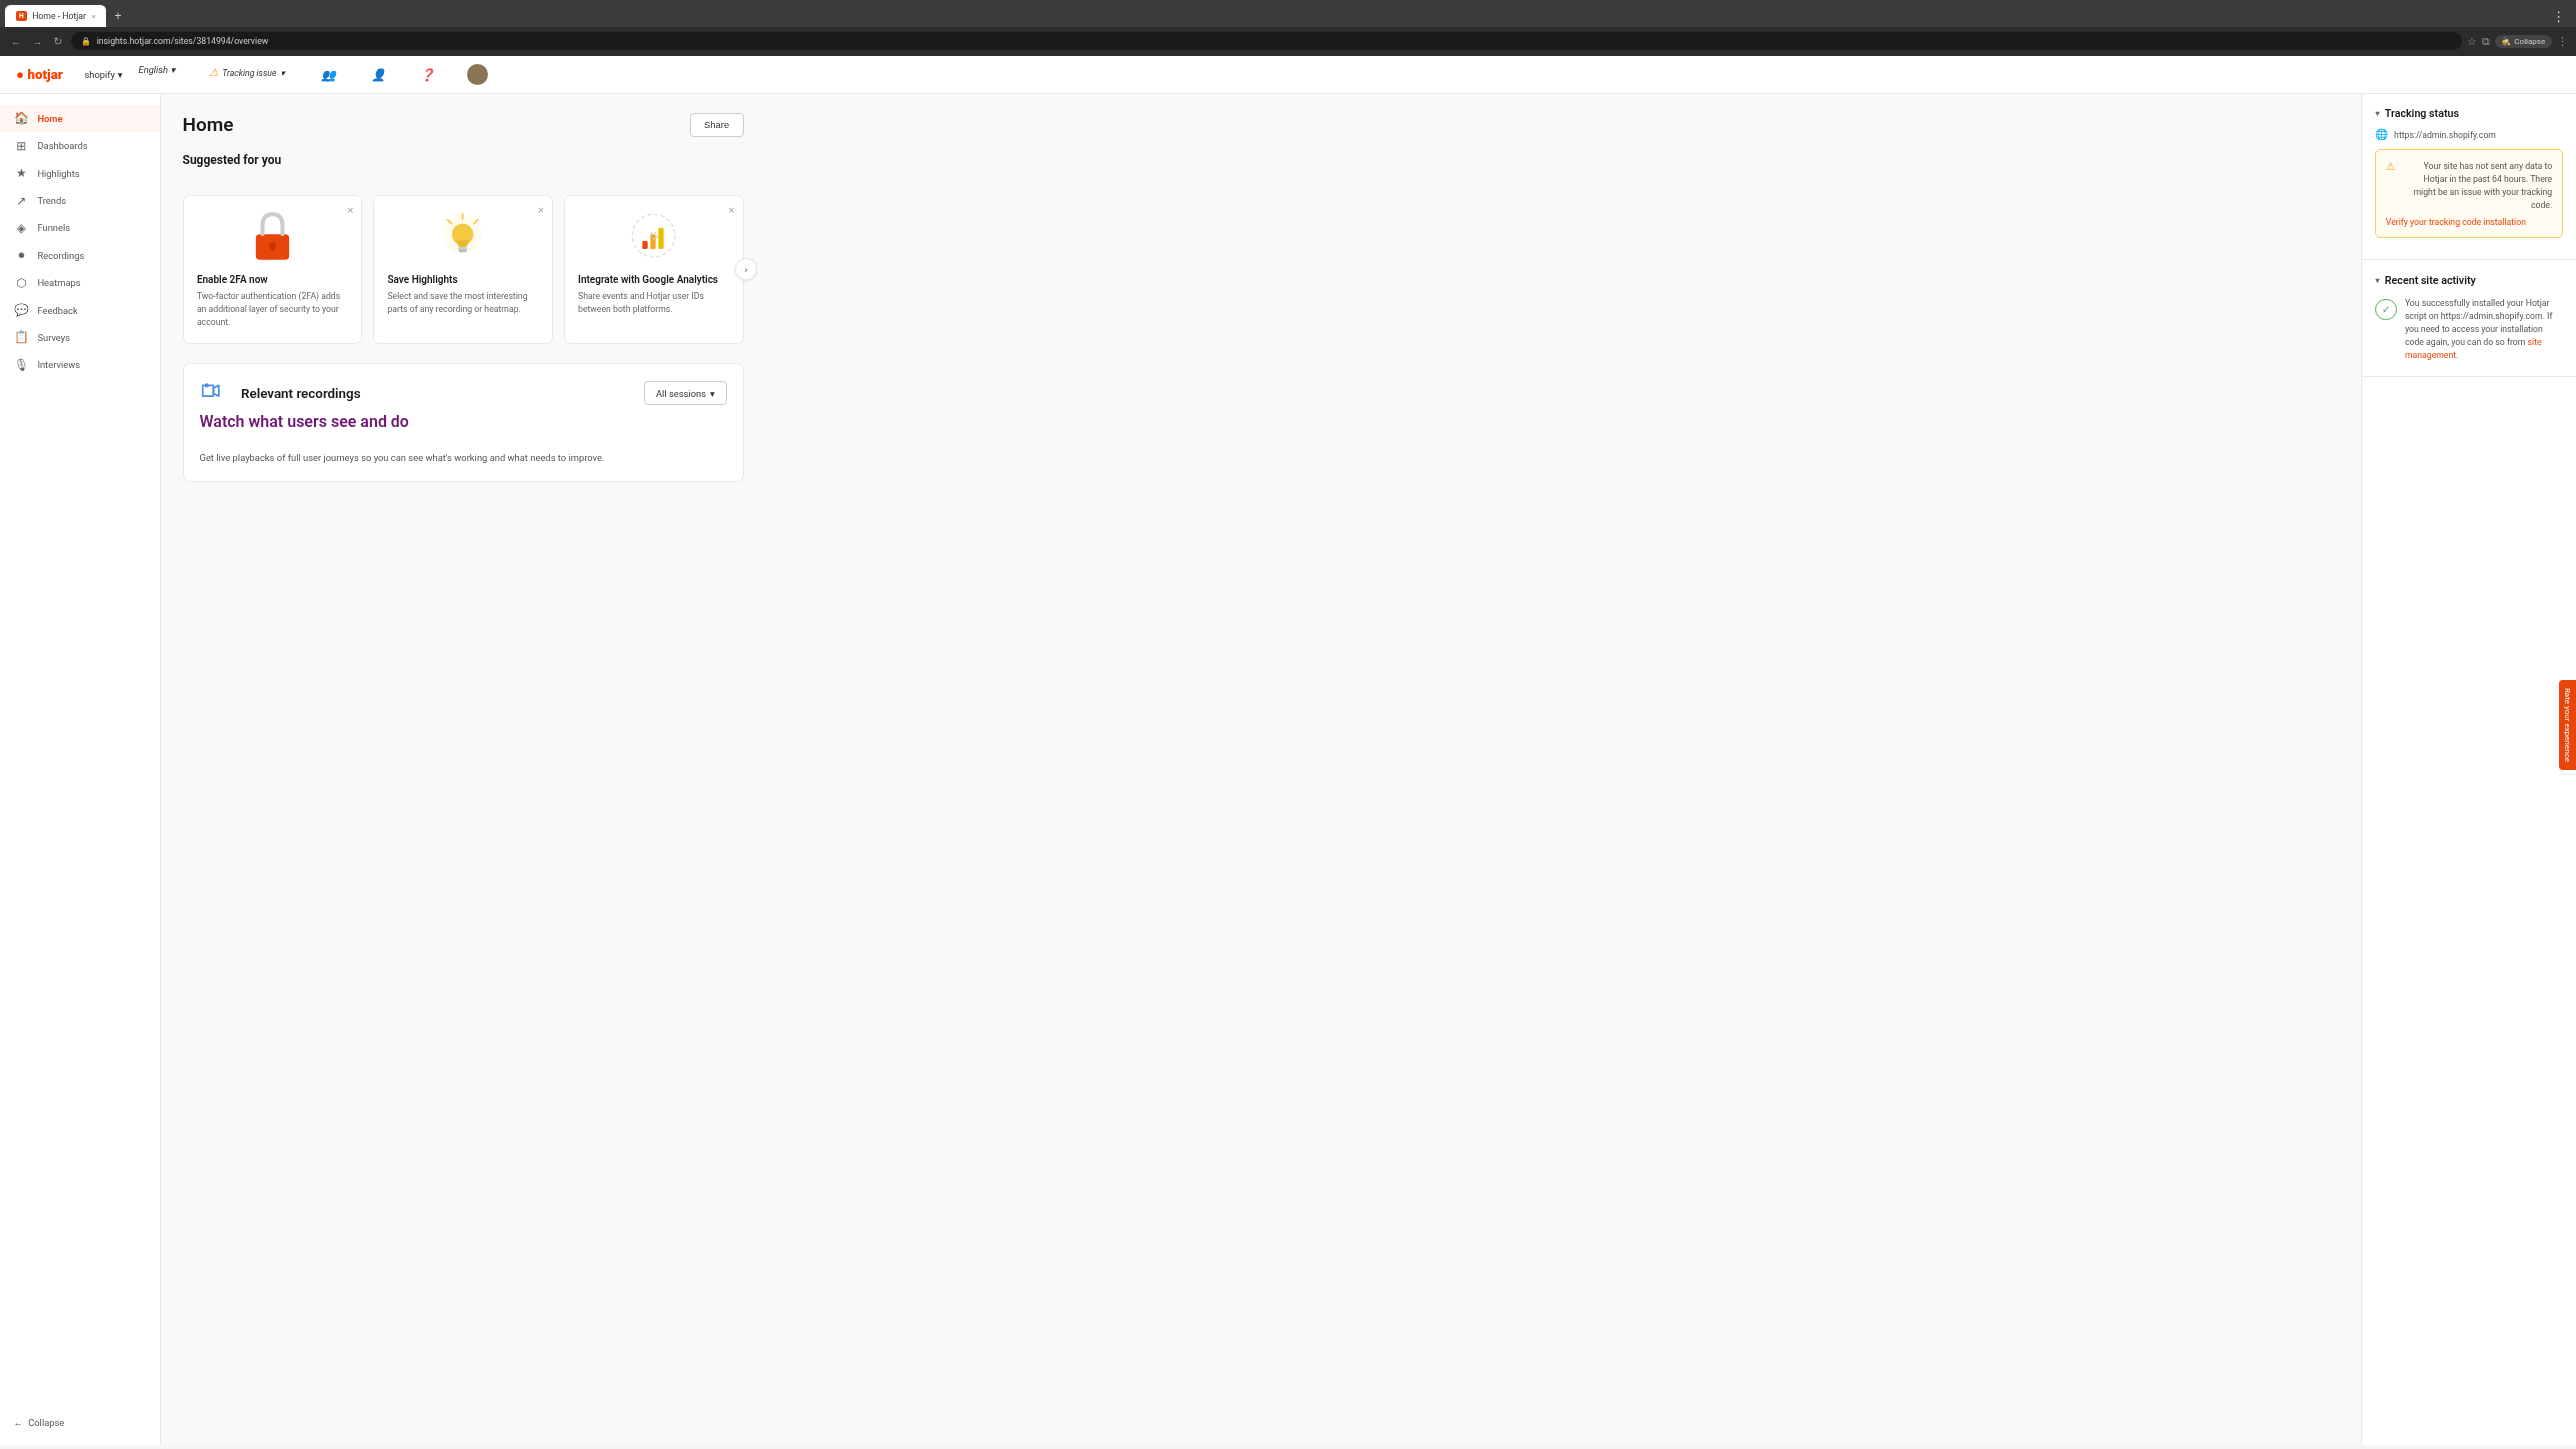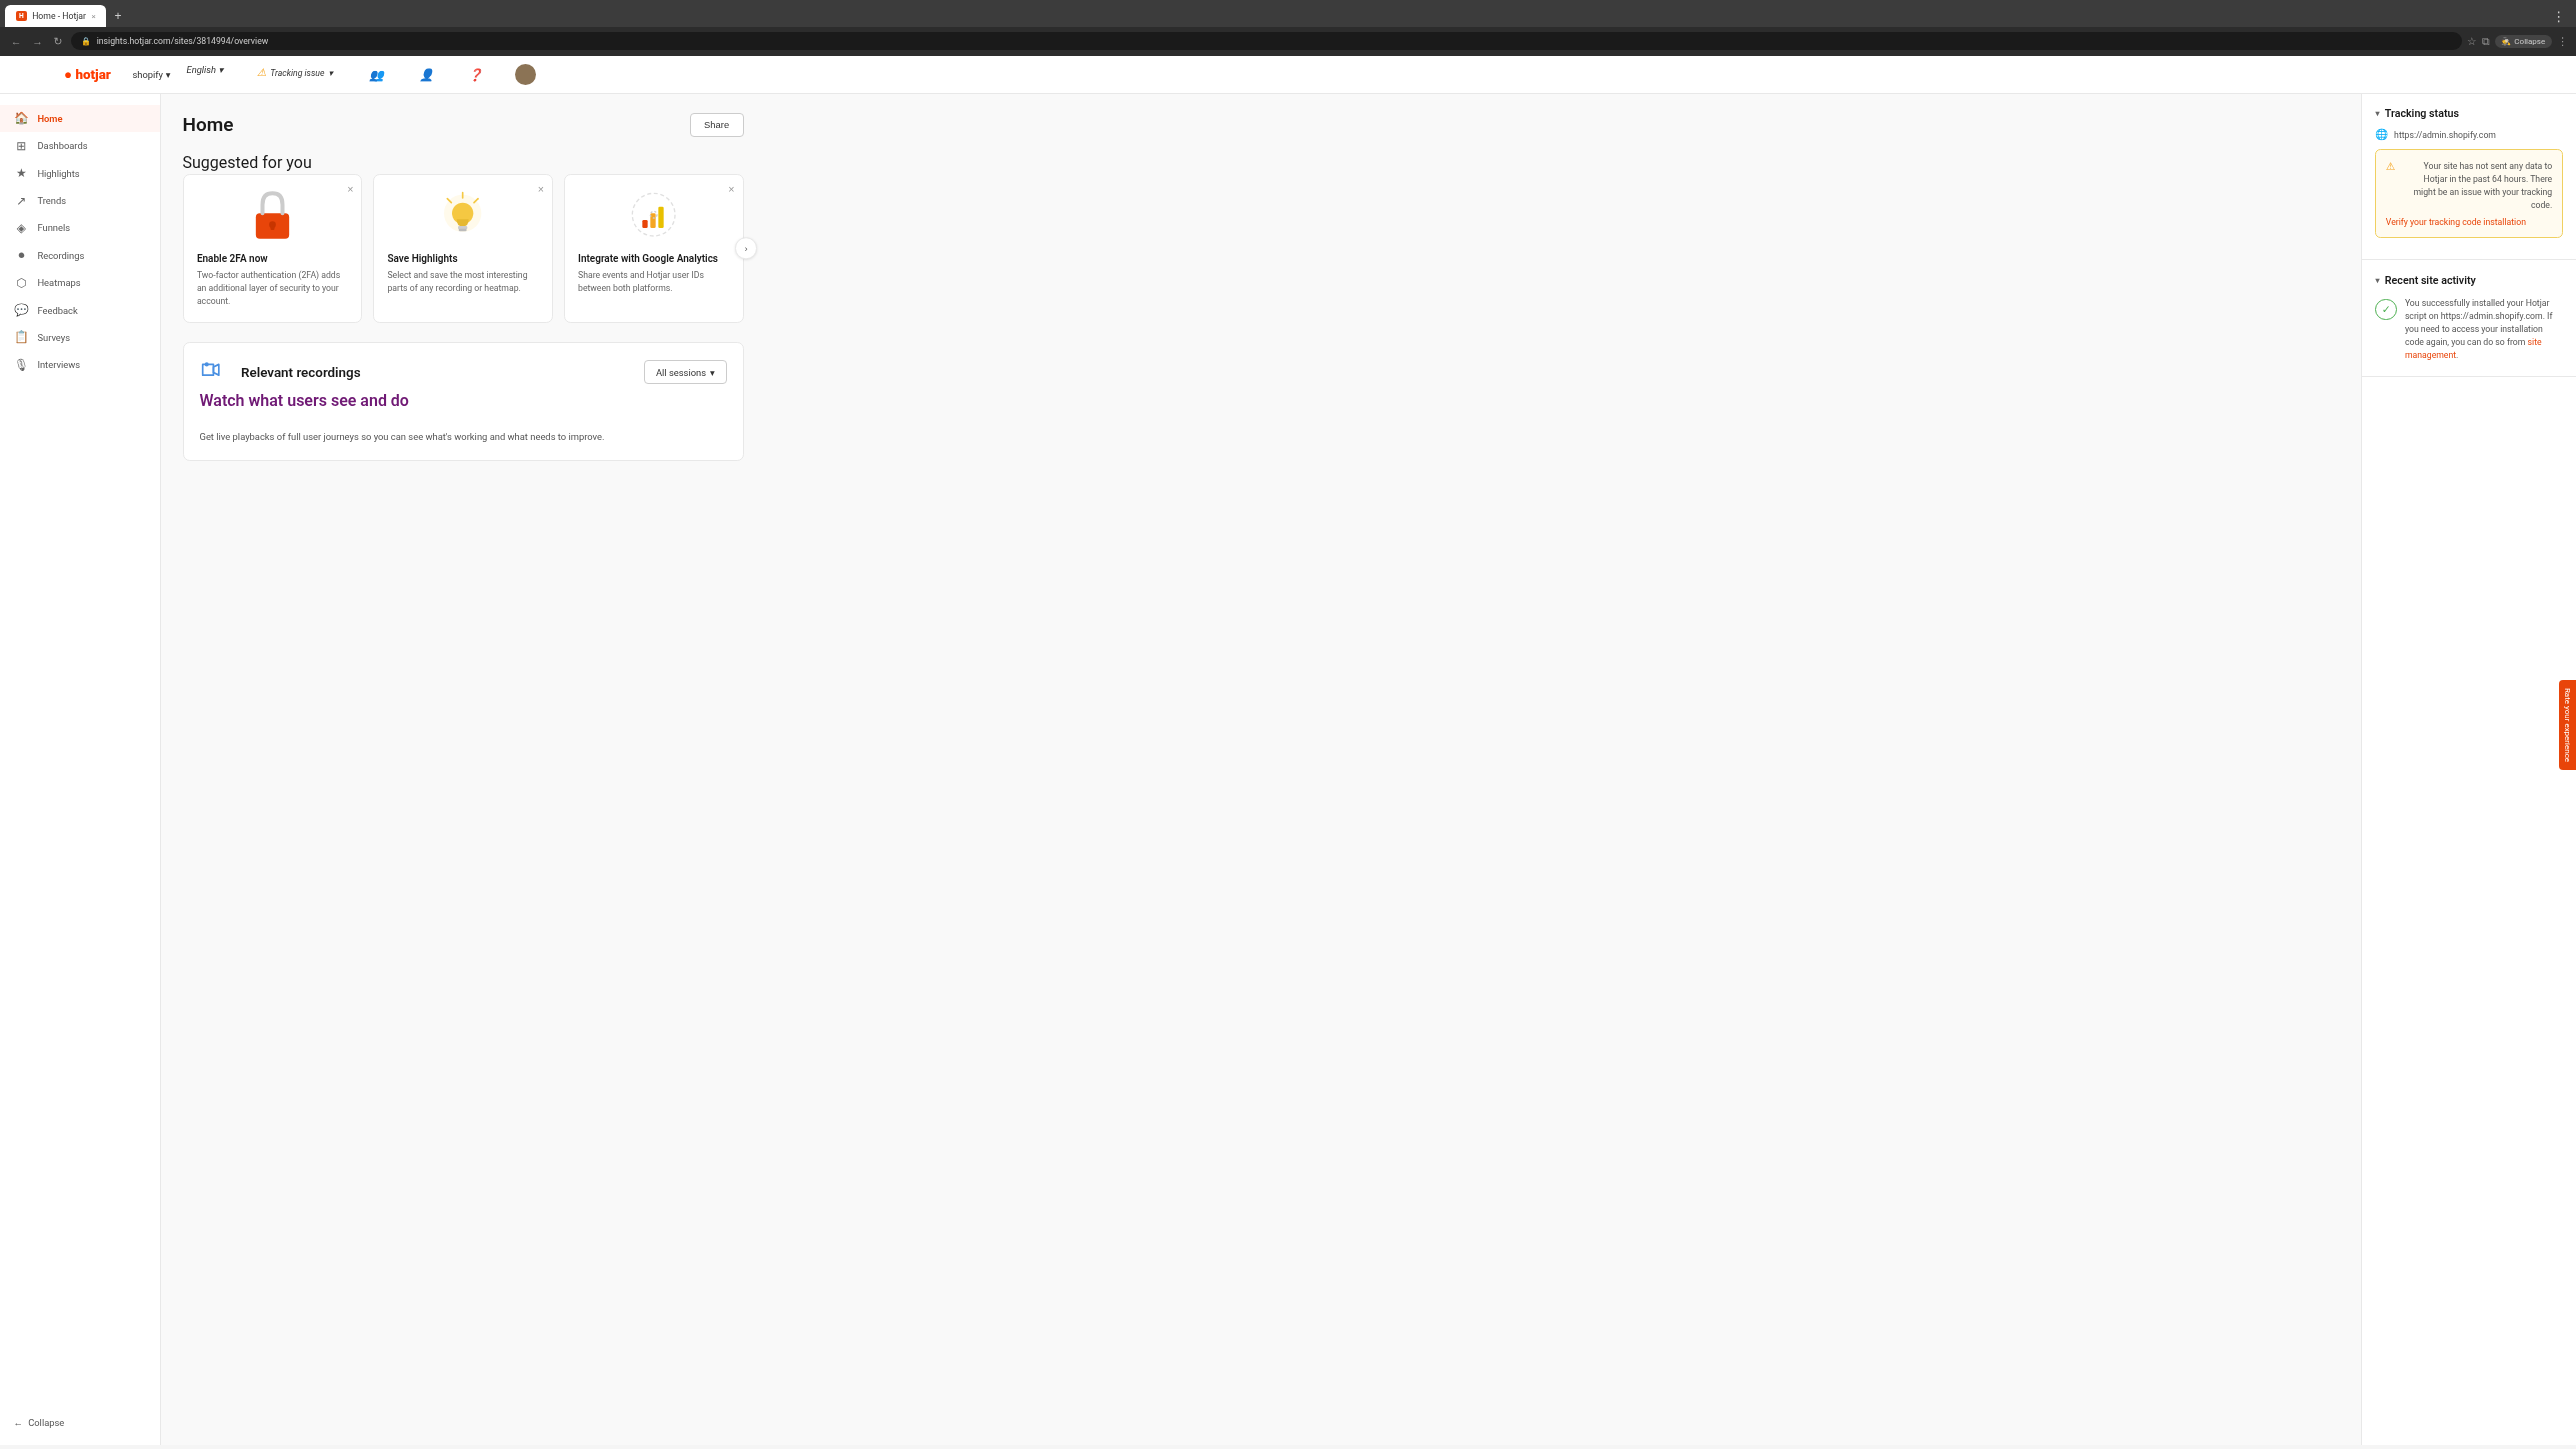--- a/index.html
+++ b/index.html
@@ -21,21 +21,21 @@
     .address-text { color: #ccc; font-size: 8.7px; }
     .address-icons { display: flex; gap: 5.4px; align-items: center; margin-left: auto; }
     .addr-icon { color: #999; font-size: 10.7px; cursor: pointer; }
     .incognito-badge { display: flex; align-items: center; gap: 2.7px; background: #444; border-radius: 8px; padding: 2px 6.7px; color: #ccc; font-size: 8px; }
 
     
     .app { display: flex; flex-direction: column; height: calc(100vh - 60px); background: #fff; }
 
     
     .top-nav { display: flex; align-items: center; padding: 0 16px; height: 38px; border-bottom: 0.7px solid #e8e8e8; background: #fff; gap: 10.7px; flex-shrink: 0; }
-    .logo { display: flex; align-items: center; gap: 5.4px; font-size: 14.8px; font-weight: 700; color: #ff3c00; margin-right: 5.4px; margin-left: 48px; }
+    .logo { display: flex; align-items: center; gap: 5.4px; font-size: 14.8px; font-weight: 700; color: #ff3c00; margin-right: 5.4px; }
     .site-selector { display: flex; align-items: center; gap: 2.7px; font-size: 9.4px; color: #333; cursor: pointer; padding: 2.7px 5.4px; border-radius: 2.7px; }
     .trial-banner { flex: 1; font-size: 8.7px; color: #555; }
     .trial-banner a { color: #e8450a; text-decoration: none; }
     .nav-right { display: flex; align-items: flex-start; gap: 28px; font-style: italic; }
     .lang-selector { display: flex; align-items: center; gap: 2.7px; font-size: 9.4px; color: #333; cursor: pointer; }
     .tracking-issue-btn { display: flex; align-items: center; gap: 4px; font-size: 8.7px; color: #333; cursor: pointer; padding: 2.7px 5.4px; border-radius: 2.7px; }
     .warning-icon { color: #f5a623; font-size: 10.7px; }
     .nav-icon-btn { width: 21.5px; height: 21.5px; display: flex; align-items: center; justify-content: center; cursor: pointer; color: #555; font-size: 12px; border-radius: 50%; }
     .avatar { width: 21.5px; height: 21.5px; border-radius: 50%; background: #8B7355; cursor: pointer; }
 
@@ -54,21 +54,21 @@
     
     .content { flex: 1; overflow-y: auto; background: #f9f9f9; }
     .content-inner { padding: 19px 21.5px; max-width: 604px; }
 
     
     .page-header { display: flex; align-items: center; justify-content: space-between; margin-bottom: 16px; }
     .page-title { font-size: 19px; font-weight: 600; color: #1a1a1a; }
     .share-btn { padding: 5.4px 13.4px; border: 0.7px solid #ccc; border-radius: 4px; background: #fff; font-size: 9.4px; cursor: pointer; color: #333; }
 
     
-    .section-title { font-size: 16px; font-weight: 400; color: #1a1a1a; margin-bottom: 2px; }
+    .section-title { font-size: 12px; font-weight: 700; color: #1a1a1a; margin-bottom: 28px; }
 
     .cards-row { display: flex; gap: 10.7px; position: relative; margin-bottom: 19px; align-items: stretch; }
     .suggestion-card { background: #fff; border: 0.7px solid #e8e8e8; border-radius: 6.7px; padding: 13.4px; flex: 1; position: relative; cursor: pointer; transition: box-shadow 0.15s; }
     .card-close { position: absolute; top: 8px; right: 8px; background: none; border: none; font-size: 10.7px; color: #999; cursor: pointer; }
     .card-icon { width: 54px; height: 54px; margin: 0 auto 10.7px; display: flex; align-items: center; justify-content: center; }
     .card-title { font-size: 10px; font-weight: 600; color: #1a1a1a; margin-bottom: 5.4px; }
     .card-desc { font-size: 8.7px; color: #666; line-height: 1.5; }
     .cards-nav { position: absolute; right: -13.4px; top: 50%; transform: translateY(-50%); width: 21.5px; height: 21.5px; background: #fff; border: 0.7px solid #e8e8e8; border-radius: 50%; display: flex; align-items: center; justify-content: center; cursor: pointer; font-size: 9.4px; color: #555; box-shadow: 0 0.7px 2.7px rgba(0,0,0,0.1); z-index: 10; }
 
     

